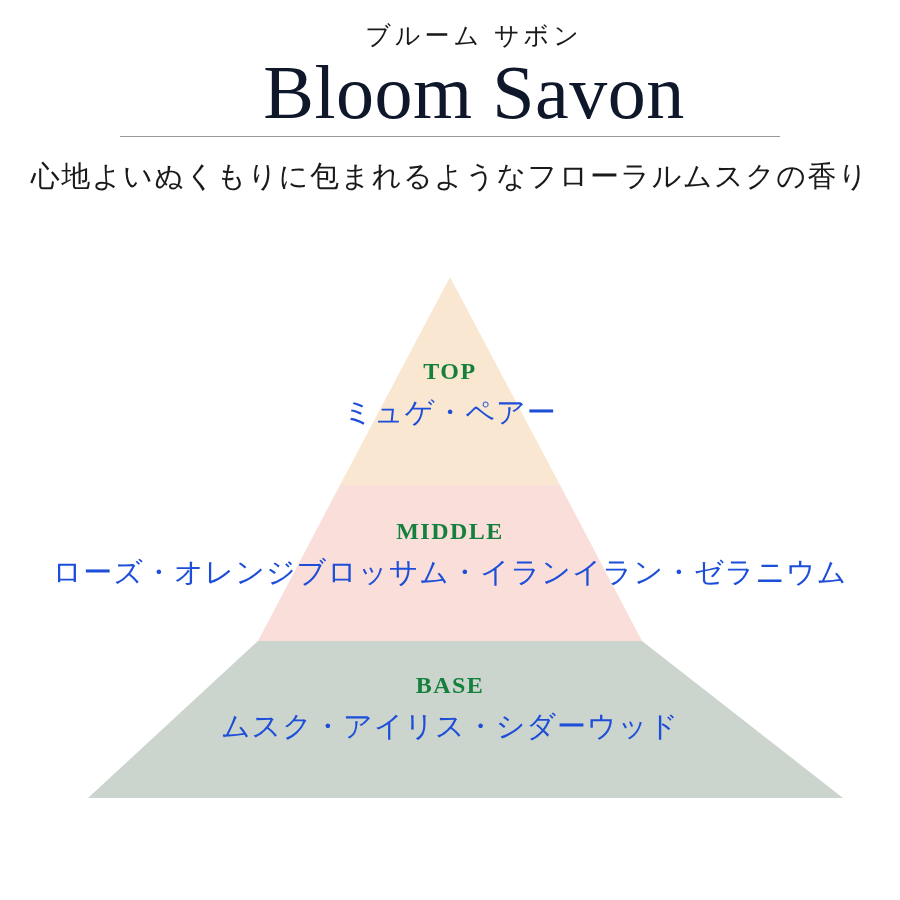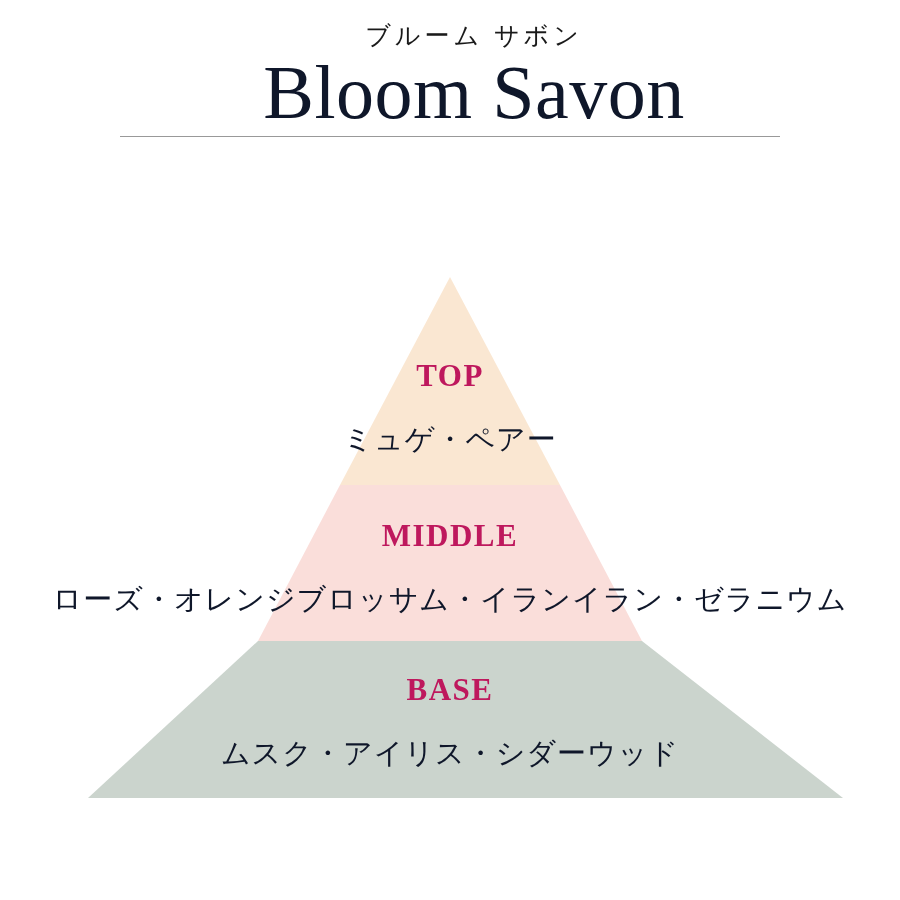--- a/index.html
+++ b/index.html
@@ -84,55 +84,56 @@
 
   .note-layer {
     position: absolute;
     left: 0;
     width: 900px;
     text-align: center;
     pointer-events: none;
   }
   .note-heading {
     font-family: "Liberation Serif", "DejaVu Serif", serif;
-    font-size: 31px;
+    font-size: 24px;
     font-weight: 700;
     letter-spacing: 1.5px;
-    color: #be185d;
+    color: #15803d;
     line-height: 1.15;
     margin: 0;
   }
   .note-list {
-    font-family: Liberation Serif, serif;
+    font-family: Liberation Mono, monospace;
     font-size: 29px;
     font-weight: 400;
     letter-spacing: 1px;
-    color: #0f172a;
+    color: #1d4ed8;
     line-height: 1.2;
-    margin: 16px;
+    margin: 0;
     padding-top: 12px;
     white-space: nowrap;
   }
 
   #top-layer    { top: 358px; }
   #middle-layer { top: 518px; }
   #base-layer   { top: 672px; }
 </style>
 </head>
 <body>
 
 <div id="page">
 
   <div class="header">
     <div class="kana-title">ブルーム サボン</div>
     <div class="brand-title">Bloom Savon</div>
   </div>
 
   <div class="title-rule" style="background: rgb(153, 153, 153);"></div>
 
+  <div class="tagline">心地よいぬくもりに包まれるようなフローラルムスクの香り</div>
 
   <div class="pyramid">
     <svg width="900" height="900" viewBox="0 0 900 900">
 
       <polygon id="poly-top" points="450,277 340,485 560,485" fill="#fae7d2"></polygon>
 
       <polygon id="poly-middle" points="340,485 560,485 642,641 258,641" fill="#fadeda"></polygon>
 
       <polygon id="poly-base" points="258,641 642,641 843,798 88,798" fill="#cbd4cd"></polygon>
     </svg>

